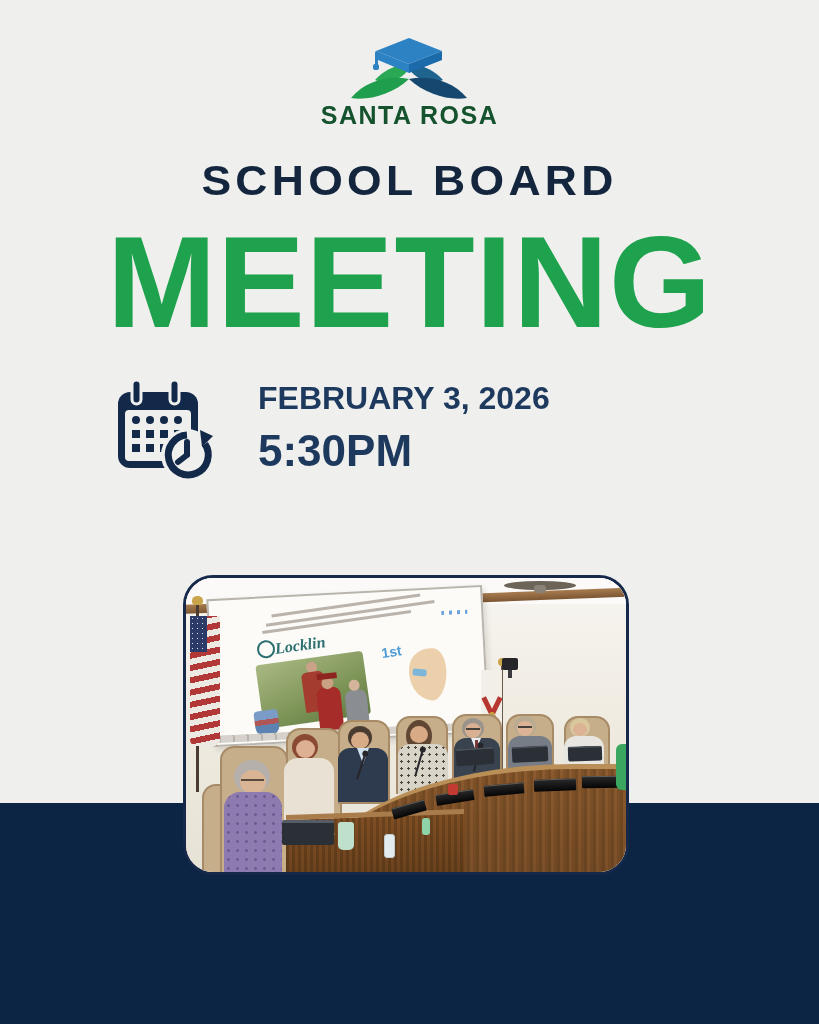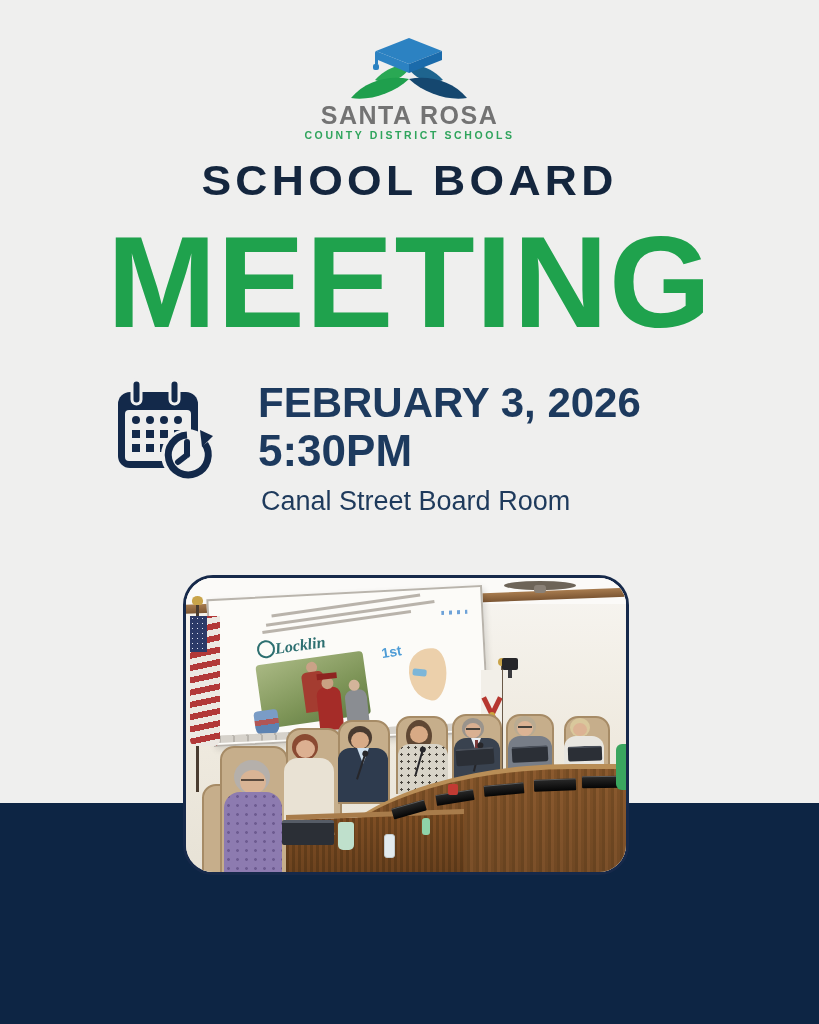--- a/index.html
+++ b/index.html
@@ -7,35 +7,35 @@
        font-family:"Liberation Sans",sans-serif;}
   .poster{position:relative;width:819px;height:1024px;background:#efefee;}
   .abs{position:absolute;}
 
   
   .band{left:0;top:803px;width:819px;height:221px;background:#0d2544;}
 
   
   .logo-icon{left:339px;top:36px;width:140px;height:68px;}
   .logo-name{left:0;top:101px;width:819px;text-align:center;
-             font-size:25px;font-weight:800;letter-spacing:1.5px;color:#737373;}
+             font-size:25px;font-weight:800;letter-spacing:1.5px;color:#14532d;}
   .logo-sub{left:0;top:129px;width:819px;text-align:center;
             font-size:10.5px;font-weight:700;letter-spacing:2.6px;color:#2fa45c;}
 
   
   .title1{left:0;top:160px;width:819px;text-align:center;line-height:1;
           font-size:42px;font-weight:800;letter-spacing:4px;color:#14263e;
           transform:scaleX(1.06);transform-origin:center;}
   .title2{left:0;top:217px;width:819px;text-align:center;line-height:1;
           font-size:130px;font-weight:900;letter-spacing:1px;color:#1fa24d;
           transform:scaleX(1.01);transform-origin:center;}
 
   
   .cal-icon{left:112px;top:378px;width:102px;height:106px;}
-  .ev-date{left:258px;top:382px;font-size:42px;font-weight:800;color:#1d3a5e;line-height:1;}
+  .ev-date{left:258px;top:382px;font-size:32px;font-weight:800;color:#1d3a5e;line-height:1;}
   .ev-time{left:258px;top:429px;font-size:44px;font-weight:800;color:#1d3a5e;line-height:1;}
   .ev-loc {left:261px;top:487px;font-size:27px;font-weight:400;color:#1e3a5c;line-height:1.1;}
 
   
   .photo{left:183px;top:575px;width:440px;height:294px;border:3px solid #16294a;
          border-radius:30px;overflow:hidden;background:#ece8e0;}
   .ph-wall{left:0;top:0;right:0;bottom:0;
            background:linear-gradient(180deg,#f7f5f1 0%,#efeadf 55%,#e7e2d6 100%);}
   .ph-ceiling{left:0;top:0;width:100%;height:26px;background:#fbfaf8;}
   .ph-molding{left:-10px;top:18px;width:470px;height:9px;
@@ -141,21 +141,20 @@
     <path d="M12,62 C26,45 50,39 70,43 C54,58 30,65 12,62 Z" fill="#1f9f4d"></path>
     <path d="M104,44 C92,31 78,27 70,33 C78,44 92,49 104,44 Z" fill="#1e648e"></path>
     <path d="M128,62 C114,45 90,39 70,43 C86,58 110,65 128,62 Z" fill="#15476f"></path>
     <polygon points="70,2 103,15 70,28 37,15" fill="#2c82c2"></polygon>
     <path d="M70,28 L103,15 L103,24 L70,37 Z" fill="#1b6bab"></path>
     <path d="M37,15 L70,28 L70,37 L39,24 Z" fill="#2c82c2"></path>
     <rect x="36" y="15" width="3" height="14" rx="1.5" fill="#2c82c2"></rect>
     <rect x="34" y="28" width="6" height="6" rx="2" fill="#2c82c2"></rect>
   </svg>
   <div class="abs logo-name">SANTA ROSA</div>
-  <div class="abs logo-sub">COUNTY DISTRICT SCHOOLS</div>
 
   <div class="abs title1">SCHOOL BOARD</div>
   <div class="abs title2">MEETING</div>
 
   <svg class="abs cal-icon" viewBox="0 0 102 106">
     <rect x="6" y="14" width="80" height="76" rx="12" fill="#13294a"></rect>
     <rect x="13" y="32" width="66" height="51" rx="4" fill="#efefee"></rect>
     <rect x="20" y="2" width="9" height="24" rx="4.5" fill="#13294a" stroke="#efefee" stroke-width="3"></rect>
     <rect x="58" y="2" width="9" height="24" rx="4.5" fill="#13294a" stroke="#efefee" stroke-width="3"></rect>
     <circle cx="24" cy="42" r="4" fill="#13294a"></circle>
@@ -169,21 +168,20 @@
     <rect x="20" y="66" width="8" height="8" fill="#13294a"></rect>
       <rect x="34" y="66" width="8" height="8" fill="#13294a"></rect>
     <rect x="48" y="66" width="8" height="8" fill="#13294a"></rect>
     <circle cx="75" cy="77" r="26" fill="#efefee"></circle>
     <path d="M75,57 A20,20 0 1 0 93,66" fill="none" stroke="#13294a" stroke-width="7"></path>
     <polygon points="88,52 101,58 90,69" fill="#13294a"></polygon>
     <path d="M75,77 L75,64 M75,77 L66,84" stroke="#13294a" stroke-width="6" stroke-linecap="round"></path>
   </svg>
   <div class="abs ev-date">FEBRUARY 3, 2026</div>
   <div class="abs ev-time">5:30PM</div>
-  <div class="abs ev-loc">Canal Street Board Room</div>
 
   <div class="abs photo">
     <div class="abs ph-wall"></div>
     <div class="abs ph-ceiling"></div>
     <div class="abs ph-molding"></div>
     <div class="abs ph-fan"></div>
     <div class="abs ph-wallline"></div>
 
     <div class="abs ph-screen">
       <div class="abs sl-dots"></div>

